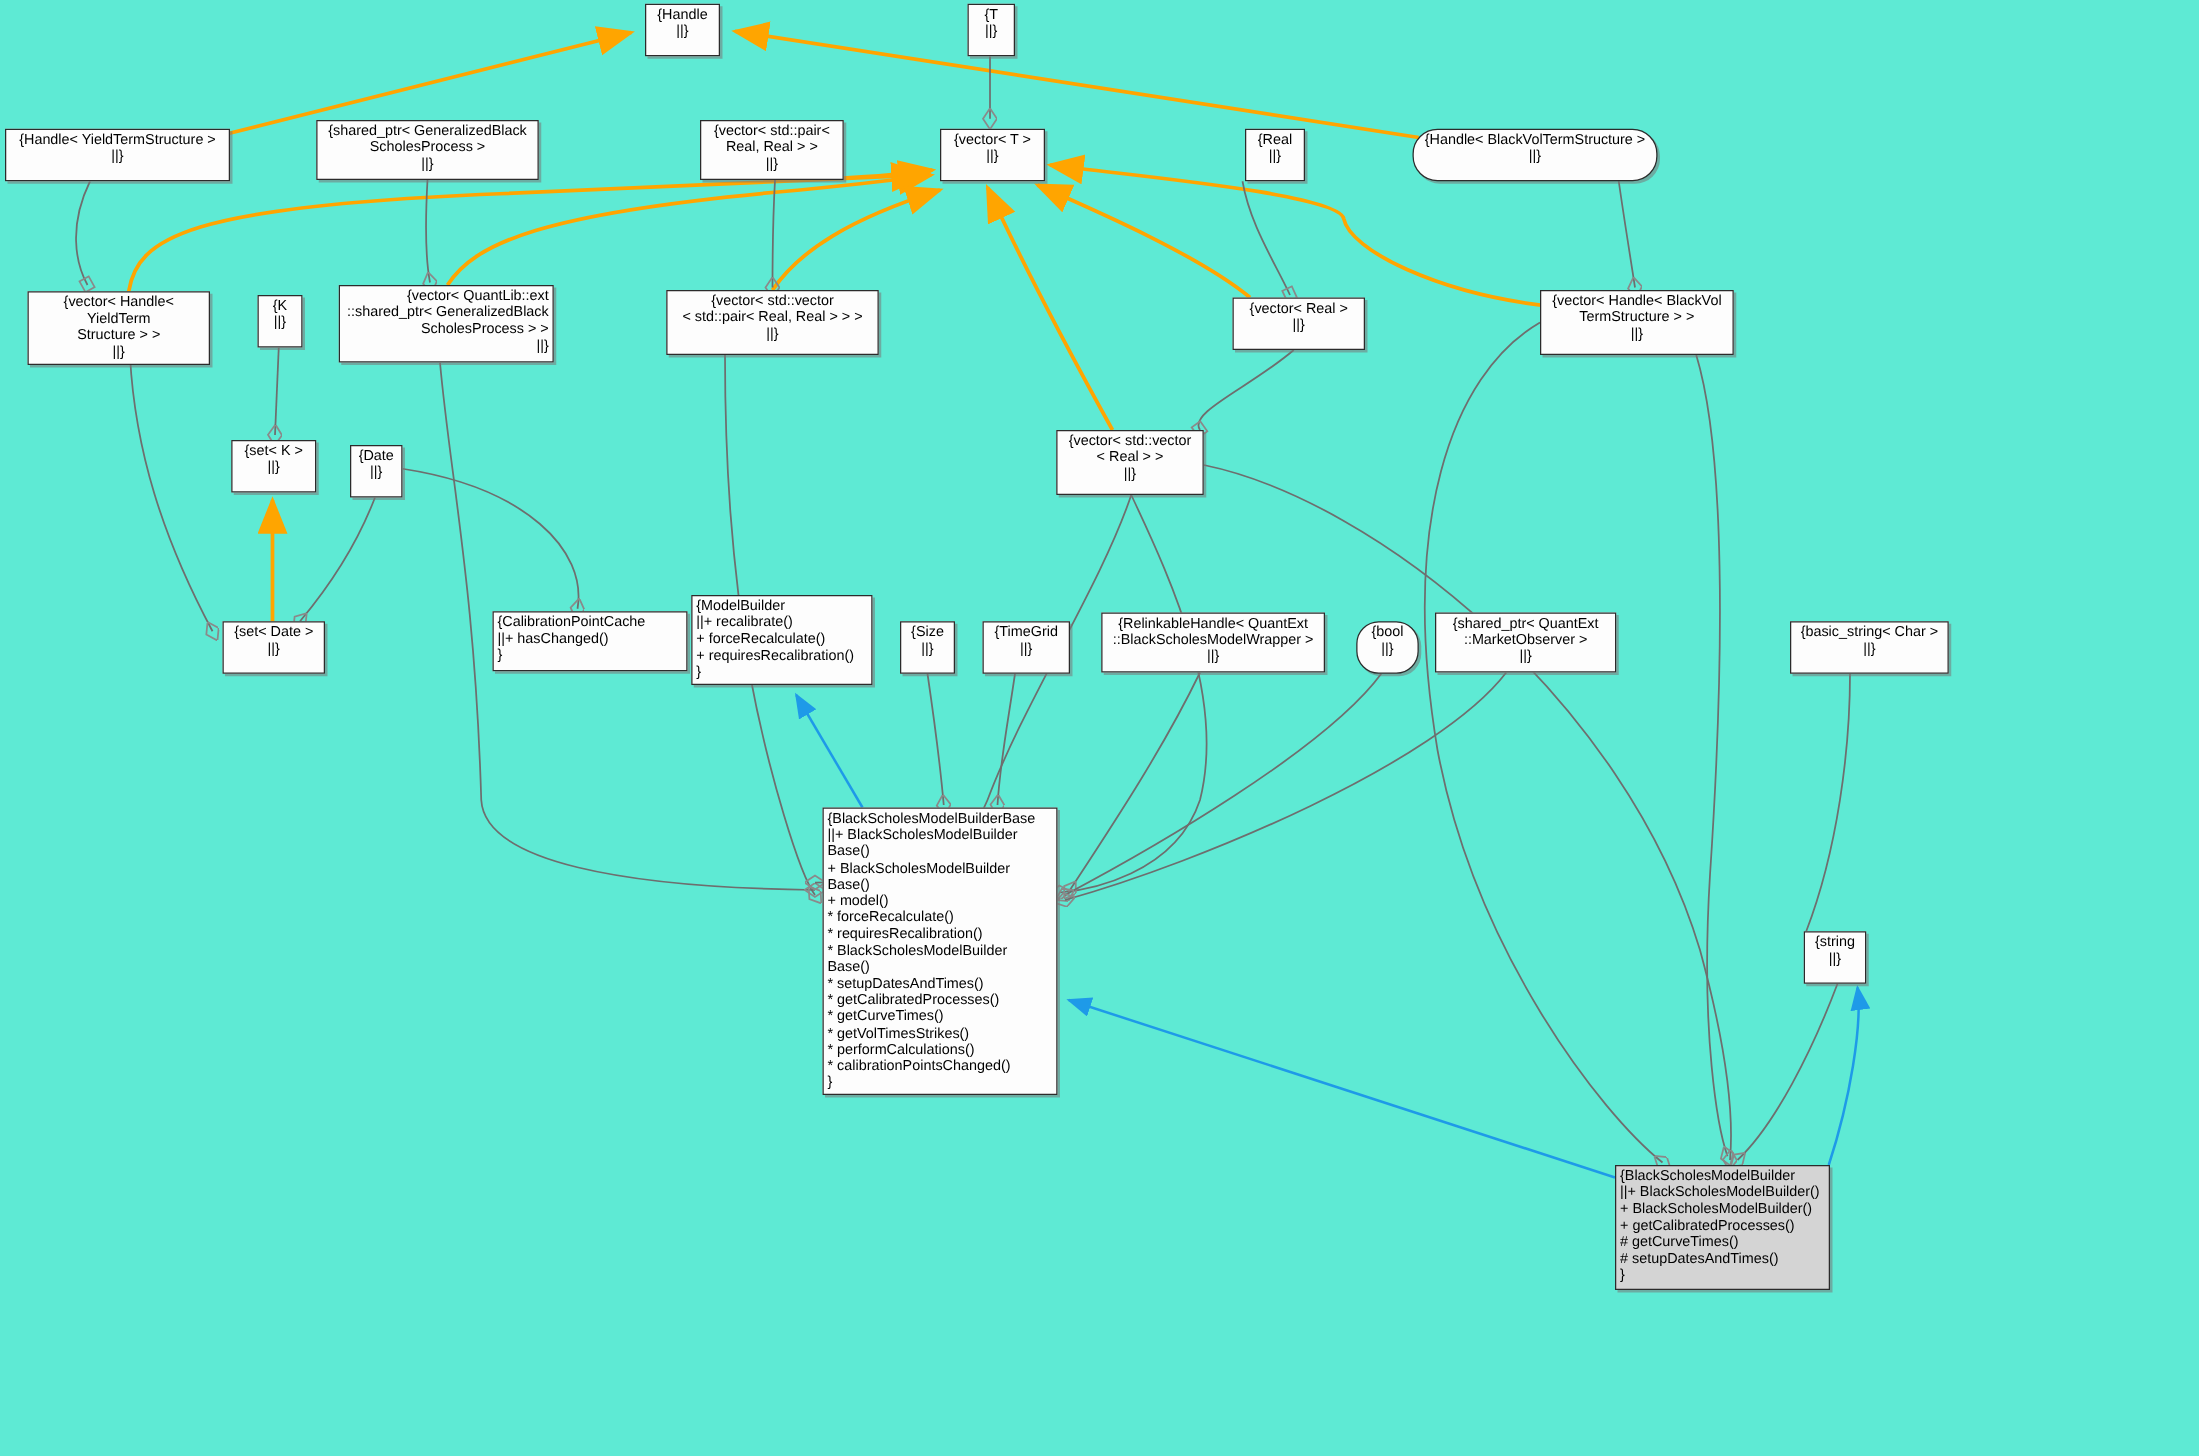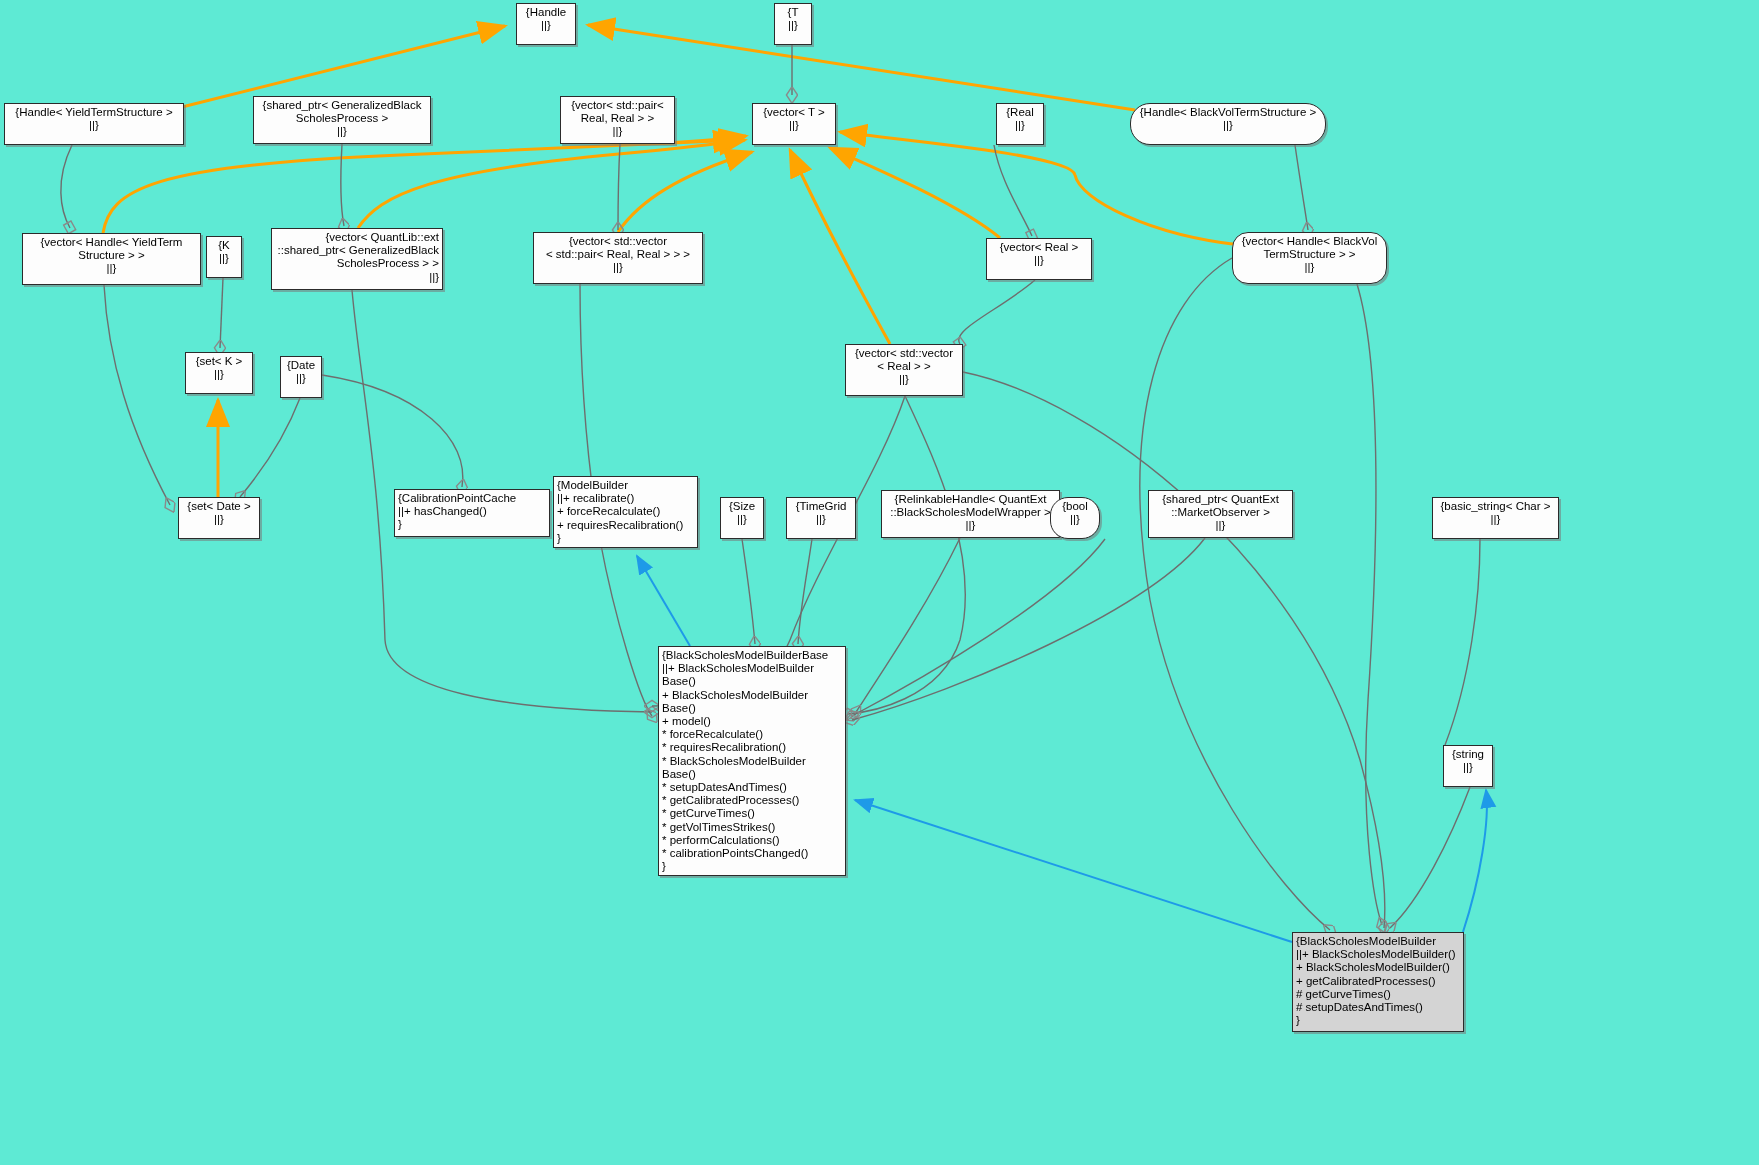--- a/index.html
+++ b/index.html
@@ -95,35 +95,35 @@
 ||}</span></div>
       <div class="node" style="left: 560px; top: 96px; width: 115px; min-height: 48px;"><span class="ttl">{vector&lt; std::pair&lt;
 Real, Real &gt; &gt;
 ||}</span></div>
       <div class="node" style="left: 752px; top: 103px; width: 84px; min-height: 42px;"><span class="ttl">{vector&lt; T &gt;
 ||}</span></div>
       <div class="node" style="left: 996px; top: 103px; width: 48px; min-height: 42px;"><span class="ttl">{Real
 ||}</span></div>
       <div class="node" style="left: 1130px; top: 103px; width: 196px; min-height: 42px; border-radius: 20px;"><span class="ttl">{Handle&lt; BlackVolTermStructure &gt;
 ||}</span></div>
-      <div class="node" style="left: 22px; top: 233px; width: 179px; min-height: 52px; text-align: center;"><span class="ttl">{vector&lt; Handle&lt; YieldTerm
+      <div class="node" style="left: 22px; top: 233px; width: 146px; min-height: 52px; text-align: center;"><span class="ttl">{vector&lt; Handle&lt; YieldTerm
 Structure &gt; &gt;
 ||}</span></div>
       <div class="node" style="left: 206px; top: 236px; width: 36px; min-height: 42px;"><span class="ttl">{K
 ||}</span></div>
       <div class="node" style="left: 271px; top: 228px; width: 172px; min-height: 62px; text-align: right;"><span class="ttl">{vector&lt; QuantLib::ext
 ::shared_ptr&lt; GeneralizedBlack
 ScholesProcess &gt; &gt;
 ||}</span></div>
       <div class="node" style="left: 533px; top: 232px; width: 170px; min-height: 52px;"><span class="ttl">{vector&lt; std::vector
 &lt; std::pair&lt; Real, Real &gt; &gt; &gt;
 ||}</span></div>
       <div class="node" style="left: 986px; top: 238px; width: 106px; min-height: 42px;"><span class="ttl">{vector&lt; Real &gt;
 ||}</span></div>
-      <div class="node" style="left: 1232px; top: 232px; width: 155px; min-height: 52px; border-radius: 16px;"><span class="ttl">{vector&lt; Handle&lt; BlackVol
+      <div class="node" style="left: 1232px; top: 232px; width: 155px; min-height: 52px;"><span class="ttl">{vector&lt; Handle&lt; BlackVol
 TermStructure &gt; &gt;
 ||}</span></div>
       <div class="node" style="left: 185px; top: 352px; width: 68px; min-height: 42px;"><span class="ttl">{set&lt; K &gt;
 ||}</span></div>
       <div class="node" style="left: 280px; top: 356px; width: 42px; min-height: 42px;"><span class="ttl">{Date
 ||}</span></div>
       <div class="node" style="left: 845px; top: 344px; width: 118px; min-height: 52px;"><span class="ttl">{vector&lt; std::vector
 &lt; Real &gt; &gt;
 ||}</span></div>
       <div class="node" style="left: 178px; top: 497px; width: 82px; min-height: 42px;"><span class="ttl">{set&lt; Date &gt;
@@ -136,21 +136,21 @@
 + forceRecalculate()
 + requiresRecalibration()
 }</span></div>
       <div class="node" style="left: 720px; top: 497px; width: 44px; min-height: 42px;"><span class="ttl">{Size
 ||}</span></div>
       <div class="node" style="left: 786px; top: 497px; width: 70px; min-height: 42px;"><span class="ttl">{TimeGrid
 ||}</span></div>
       <div class="node" style="left: 881px; top: 490px; width: 179px; min-height: 48px;"><span class="ttl">{RelinkableHandle&lt; QuantExt
 ::BlackScholesModelWrapper &gt;
 ||}</span></div>
-      <div class="node" style="left: 1050px; top: 497px; width: 50px; min-height: 42px; border-radius: 18px;"><span class="ttl">{bool
+      <div class="node" style="left: 1085px; top: 497px; width: 50px; min-height: 42px; border-radius: 18px;"><span class="ttl">{bool
 ||}</span></div>
       <div class="node" style="left: 1148px; top: 490px; width: 145px; min-height: 48px;"><span class="ttl">{shared_ptr&lt; QuantExt
 ::MarketObserver &gt;
 ||}</span></div>
       <div class="node" style="left: 1432px; top: 497px; width: 127px; min-height: 42px;"><span class="ttl">{basic_string&lt; Char &gt;
 ||}</span></div>
       <div class="node" style="left: 1443px; top: 745px; width: 50px; min-height: 42px;"><span class="ttl">{string
 ||}</span></div>
       <div class="node left" style="left: 658px; top: 646px; width: 188px; min-height: 230px;"><span class="ttl">{BlackScholesModelBuilderBase
 ||+ BlackScholesModelBuilder

